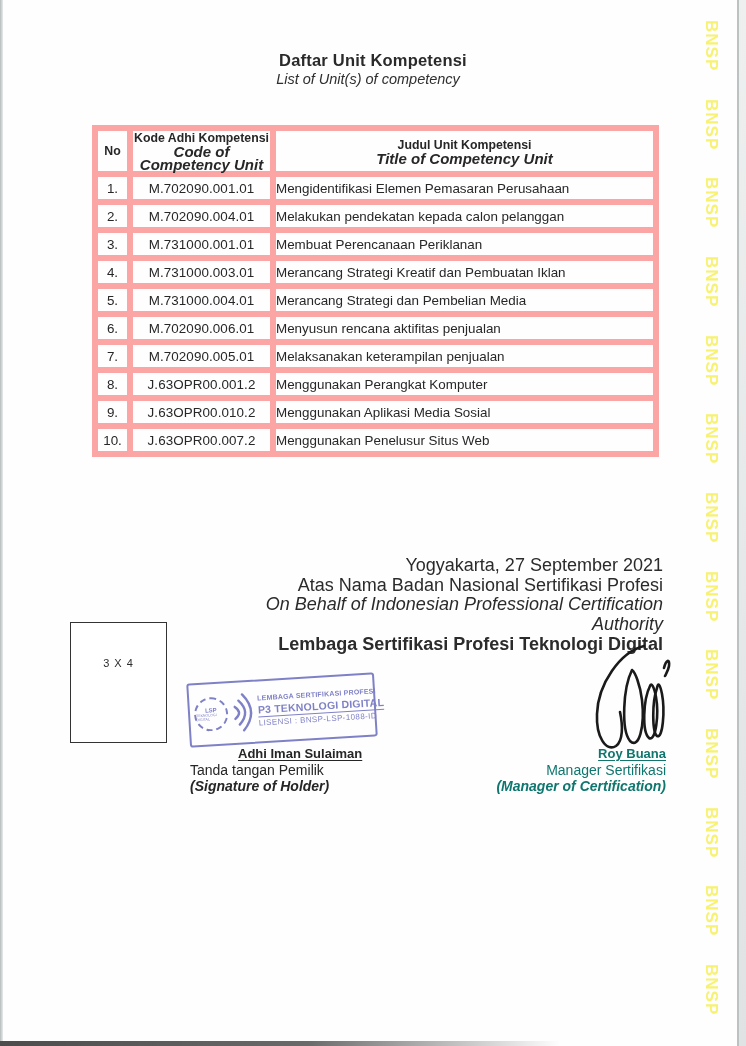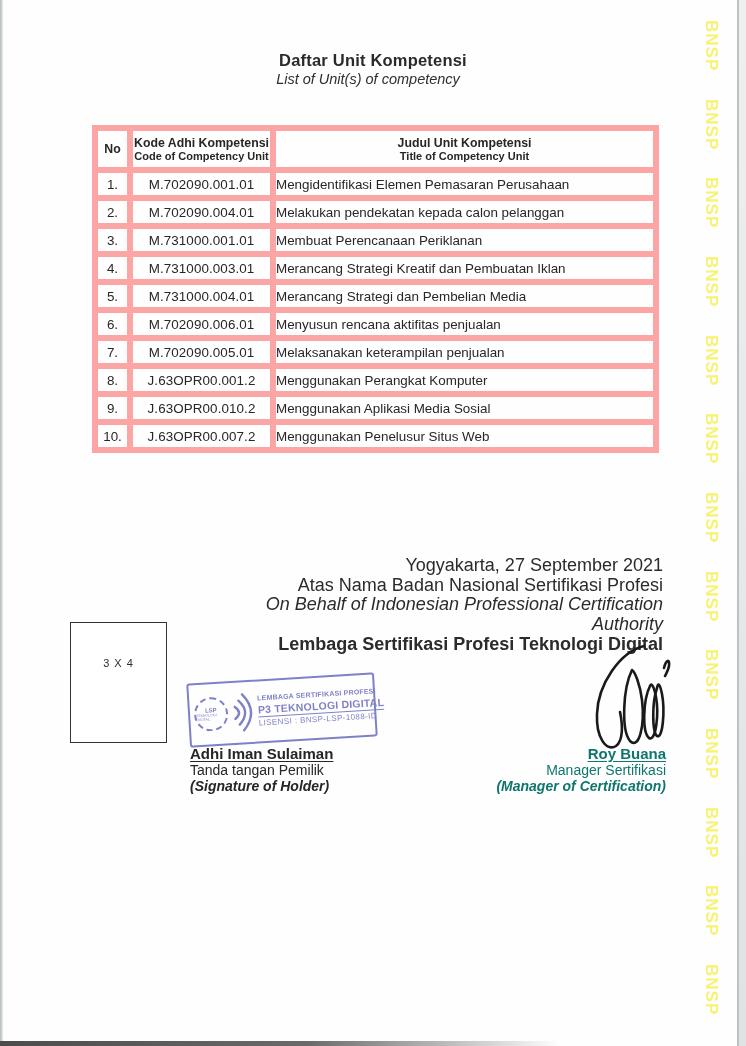--- a/index.html
+++ b/index.html
@@ -14,21 +14,21 @@
   .doc-subtitle { position:absolute; top:71px; left:0; width:736px; text-align:center;
     font-size:14.5px; font-style:italic; color:#2f2f2f; }
 
   
   table.comp { position:absolute; left:92px; top:125px; width:561px;
     border-collapse:collapse; table-layout:fixed; }
   table.comp th, table.comp td { border:6px solid #fca5a5; color:#272727; }
   table.comp col.c-no { width:35px; } table.comp col.c-code { width:143px; } table.comp col.c-title { width:383px; }
   table.comp thead th { height:42px; vertical-align:middle; text-align:center; }
   .hdr-main { font-size:12.3px; font-weight:bold; line-height:14px; display:block; }
-  .hdr-sub  { font-size:11px; font-weight:bold; line-height:13px; display:block; }
+  .hdr-sub  { font-size:15px; font-weight:bold; font-style:italic; line-height:13px; display:block; }
   table.comp tbody td { height:28px; font-size:13.4px; }
   td.cell-no { text-align:center; }
   td.cell-code { text-align:center; letter-spacing:.1px; }
   td.cell-title { text-align:left; }
 
   
   .date-block { position:absolute; left:240px; top:556px; width:423px; text-align:right;
     font-size:18px; line-height:19.7px; color:#2b2b2b; }
   .date-block .it { font-style:italic; }
   .date-block .bd { font-weight:bold; }
@@ -51,22 +51,22 @@
   .stamp-text { flex:1; line-height:1.2; }
   .stamp-l1 { font-size:7px; font-weight:bold; letter-spacing:.2px; white-space:nowrap; }
   .stamp-l2 { font-size:10.5px; font-weight:bold; letter-spacing:.2px; white-space:nowrap; }
   .stamp-sep { border-top:1.5px solid currentColor; margin:1px 0 1px 0; }
   .stamp-l3 { font-size:8px; letter-spacing:.4px; white-space:nowrap; }
 
   
   .holder-block { position:absolute; left:190px; top:746px; font-size:14px; line-height:15.8px; color:#262626; }
   .signer-block { position:absolute; left:430px; top:746px; width:236px; text-align:right;
     font-size:14px; line-height:15.8px; color:#0f766e; }
-  .sig-name { font-size:15px; font-weight:bold; text-decoration:underline;
-    text-underline-offset:2px; display:block; margin-bottom:1px; }
+  .sig-name { font-size:13px; font-weight:bold; text-decoration:underline;
+    text-underline-offset:2px; display:block; margin-bottom:1px;margin-left:48px; }
   .sig-role-en { font-style:italic;font-weight:bold; }
 
   .signature-svg { position:absolute; left:576px; top:642px; pointer-events:none; }
 
   
   .wm { position:absolute; left:687px; width:48px; height:20px; text-align:center;
     transform:rotate(90deg); font-size:17px; font-weight:bold; letter-spacing:1px;
     color:#f7f164; opacity:.9; line-height:20px; }
 
   

